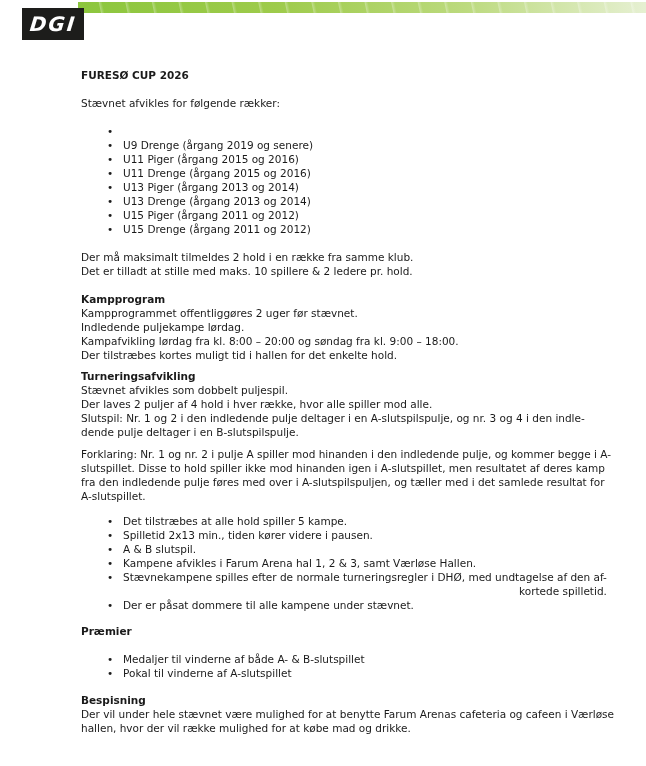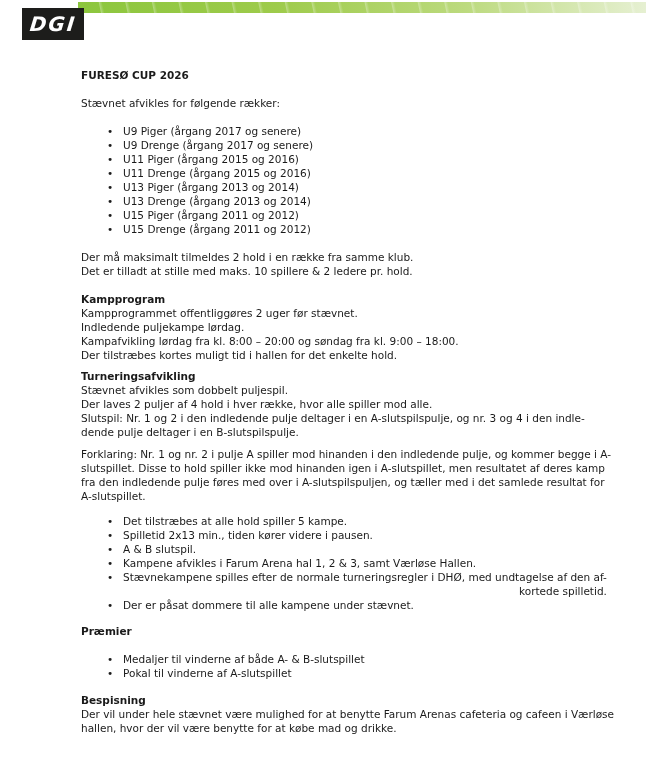--- a/index.html
+++ b/index.html
@@ -104,25 +104,24 @@
 
 <div class="content">
 
   <h1>FURESØ CUP 2026</h1>
 
   <div class="line intro">Stævnet afvikles for følgende rækker:</div>
 
   <ul class="bullets divisions">
     <li>
         <span class="marker">•</span>
-        <span class="line">U9 Piger (årgang 2017 og senere)</span>
-      </li>
-    <li>
-        <span class="marker">•</span>
-        <span class="line">U9 Drenge (årgang 2017 og senere)</span>
+      </li>
+    <li>
+        <span class="marker">•</span>
+        <span class="line">U9 Drenge (årgang 2019 og senere)</span>
       </li>
     <li>
         <span class="marker">•</span>
         <span class="line">U11 Piger (årgang 2015 og 2016)</span>
       </li>
     <li>
         <span class="marker">•</span>
         <span class="line">U11 Drenge (årgang 2015 og 2016)</span>
       </li>
     <li>
@@ -211,16 +210,16 @@
       <li>
           <span class="marker">•</span>
           <span class="line">Pokal til vinderne af A-slutspillet</span>
         </li>
     </ul>
   </section>
 
   <section class="sec-bespisning">
     <h2>Bespisning</h2>
     <div class="line">Der vil under hele stævnet være mulighed for at benytte Farum Arenas cafeteria og cafeen i Værløse</div>
-    <div class="line">hallen, hvor der vil være benytte for at købe mad og drikke.</div>
+    <div class="line">hallen, hvor der vil række mulighed for at købe mad og drikke.</div>
   </section>
 
 </div>
 
 </body></html>

